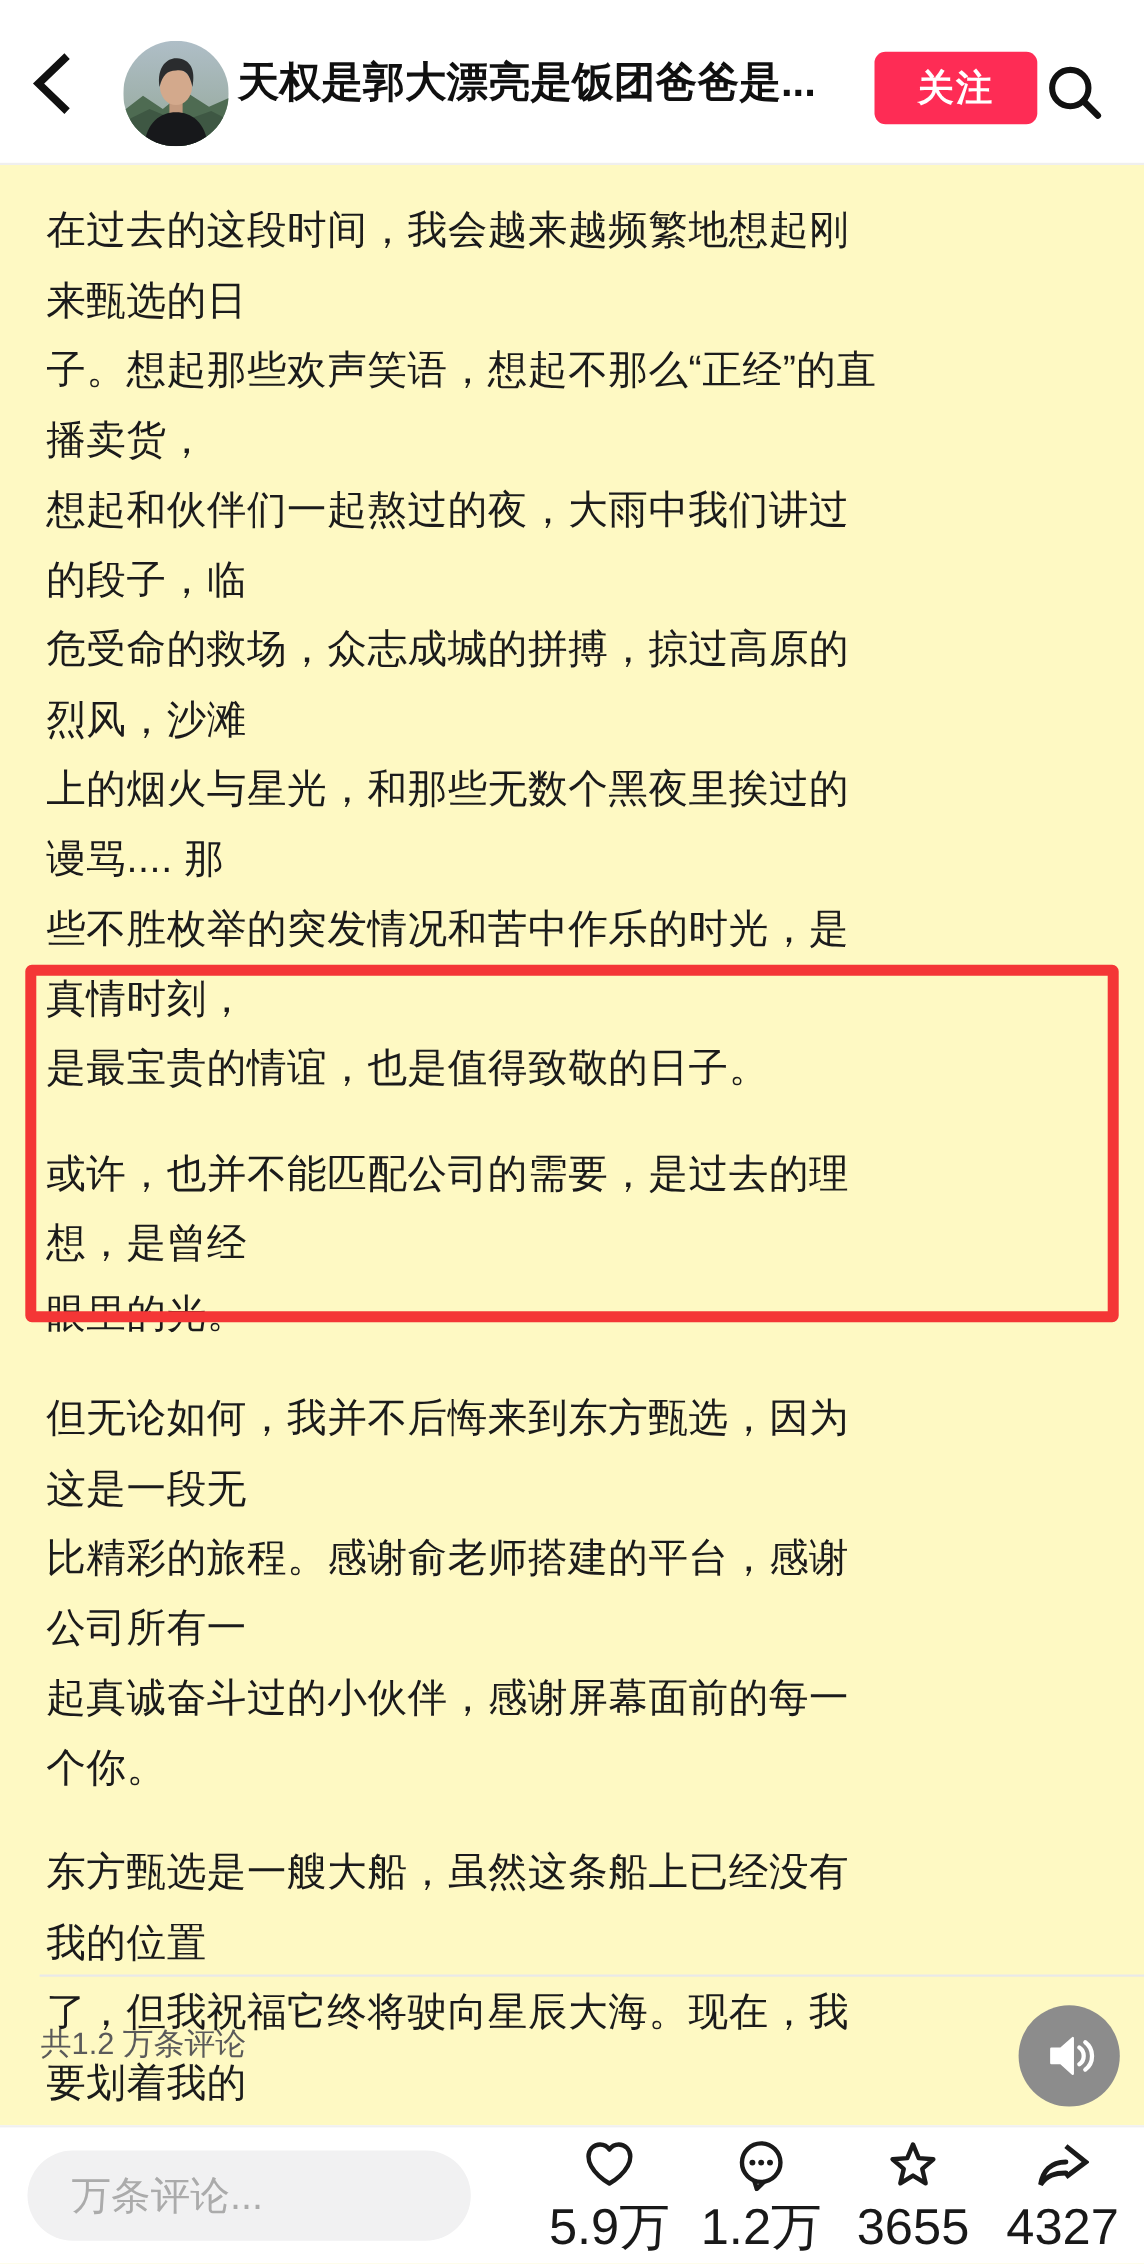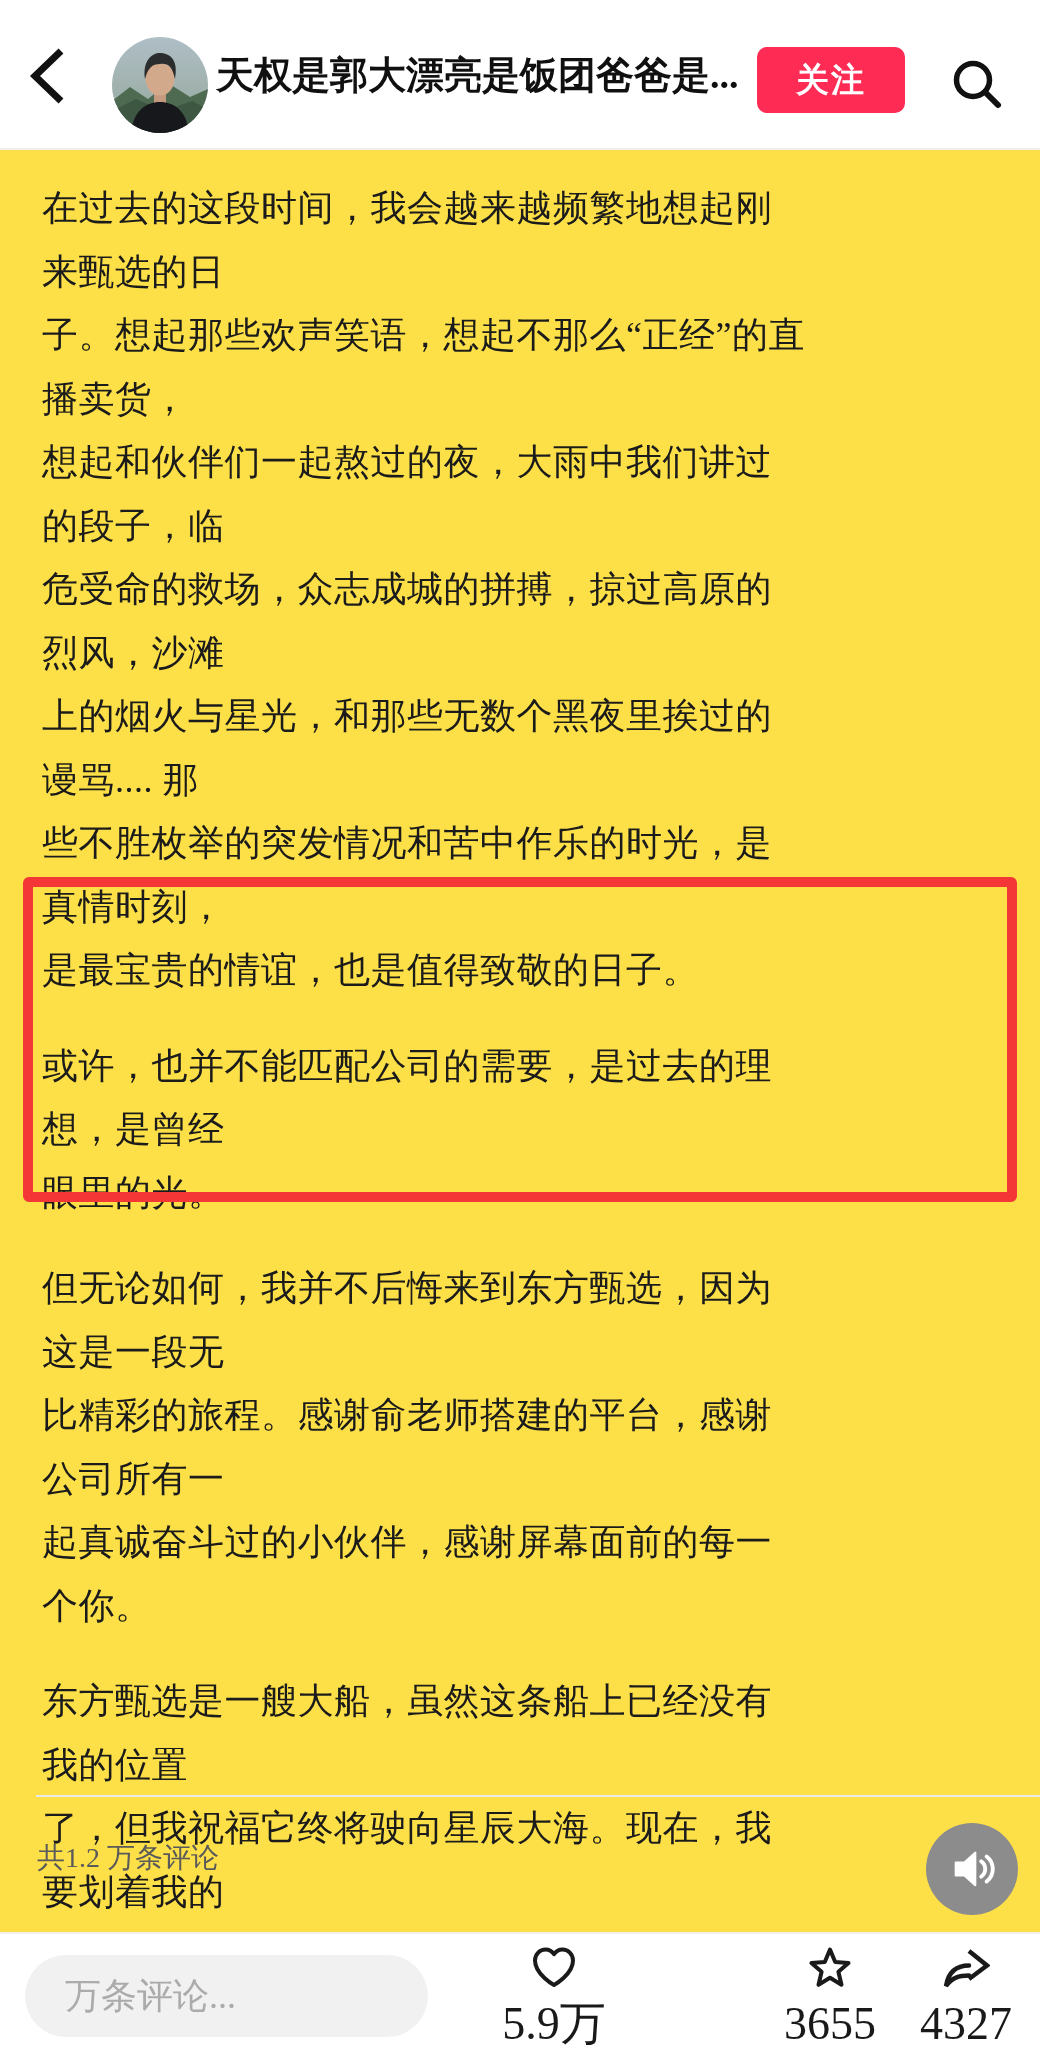--- a/index.html
+++ b/index.html
@@ -1,18 +1,18 @@
 <!DOCTYPE html>
 <html><head>
 <meta charset="utf-8">
 <style>
   html,body{margin:0;padding:0;background:#fff;}
   .screen{
-    position:relative;width:1040px;height:2058px;background:#fde047;overflow:hidden;
-    font-family:Liberation Serif, serif;color:#161616;
+    position:relative;width:1040px;height:2058px;background:#fef9c3;overflow:hidden;
+    font-family:Liberation Sans, sans-serif;color:#161616;
   }
   
   .header{position:absolute;left:0;top:0;width:1040px;height:150px;background:#fff;
     border-bottom:2px solid #EFEFEF;box-sizing:border-box;}
   .back-btn{position:absolute;left:27px;top:47px;width:40px;height:58px;cursor:pointer;}
   .avatar{position:absolute;left:112px;top:37px;width:96px;height:96px;border-radius:50%;
     overflow:hidden;cursor:pointer;}
   .title{position:absolute;left:216px;top:0;height:150px;line-height:150px;
     font-size:38px;font-weight:700;color:#101010;white-space:nowrap;max-width:540px;overflow:hidden;}
   .follow-btn{position:absolute;left:757px;top:47px;width:148px;height:66px;border-radius:10px;
@@ -70,21 +70,21 @@
         <path d="M0 74 L24 62 L52 74 L80 64 L96 72 L96 96 L0 96 Z" fill="#3E5743"></path>
         <rect x="42" y="54" width="12" height="14" fill="#C49A7E"></rect>
         <path d="M19 96 C21 74 34 65 48 65 C62 65 75 74 77 96 Z" fill="#17181B"></path>
         <ellipse cx="48" cy="42" rx="14.5" ry="16.5" fill="#D3A98C"></ellipse>
         <path d="M33 42 C30 22 42 15 49 16 C61 17 66 26 63 42 C60 29 56 26 48 27 C40 27 36 31 33 42 Z" fill="#2A2C2E"></path>
       </svg>
     </div>
 
     <div class="title">天权是郭大漂亮是饭团爸爸是...</div>
 
-    <div class="follow-btn" style="background: rgb(254, 44, 85);">关注</div>
+    <div class="follow-btn" style="background: rgb(254, 44, 85); margin-left: 38px;">关注</div>
 
     <div class="search-btn">
       <span>
         <svg width="54" height="54" viewBox="0 0 54 54">
           <circle cx="22" cy="22" r="16.5" fill="none" stroke="#111" stroke-width="5.5"></circle>
           <line x1="34" y1="34" x2="47" y2="47" stroke="#111" stroke-width="6" stroke-linecap="round"></line>
         </svg>
       </span>
     </div>
   </div>
@@ -130,20 +130,32 @@
 
     <div class="action-group ag-like">
       <span>
         <svg width="48" height="48" viewBox="0 0 48 48">
           <path d="M24 41 C24 41 5 30.5 5 16.5 C5 10 10 5.5 15.5 5.5 C19 5.5 22.2 7.4 24 10.2 C25.8 7.4 29 5.5 32.5 5.5 C38 5.5 43 10 43 16.5 C43 30.5 24 41 24 41 Z" fill="none" stroke="#1A1A1A" stroke-width="4" stroke-linejoin="round"></path>
         </svg>
       </span>
       <span class="count">5.9万</span>
     </div>
 
+    <div class="action-group ag-comment">
+      <span>
+        <svg width="48" height="48" viewBox="0 0 48 48">
+          <path d="M16 33 L20 46 L30 36" fill="#fff" stroke="#1A1A1A" stroke-width="4" stroke-linejoin="round"></path>
+          <circle cx="24" cy="22" r="17.5" fill="#fff" stroke="#1A1A1A" stroke-width="4"></circle>
+          <circle cx="16" cy="22" r="2.7" fill="#1A1A1A"></circle>
+          <circle cx="24" cy="22" r="2.7" fill="#1A1A1A"></circle>
+          <circle cx="32" cy="22" r="2.7" fill="#1A1A1A"></circle>
+        </svg>
+      </span>
+      <span class="count">1.2万</span>
+    </div>
 
     <div class="action-group ag-fav">
       <span>
         <svg width="48" height="48" viewBox="0 0 48 48">
           <polygon points="24,5.5 29.2,17.9 42.5,19 32.4,27.7 35.5,40.8 24,33.8 12.5,40.8 15.6,27.7 5.4,19 18.8,17.9" fill="none" stroke="#1A1A1A" stroke-width="4" stroke-linejoin="round"></polygon>
         </svg>
       </span>
       <span class="count">3655</span>
     </div>
 

